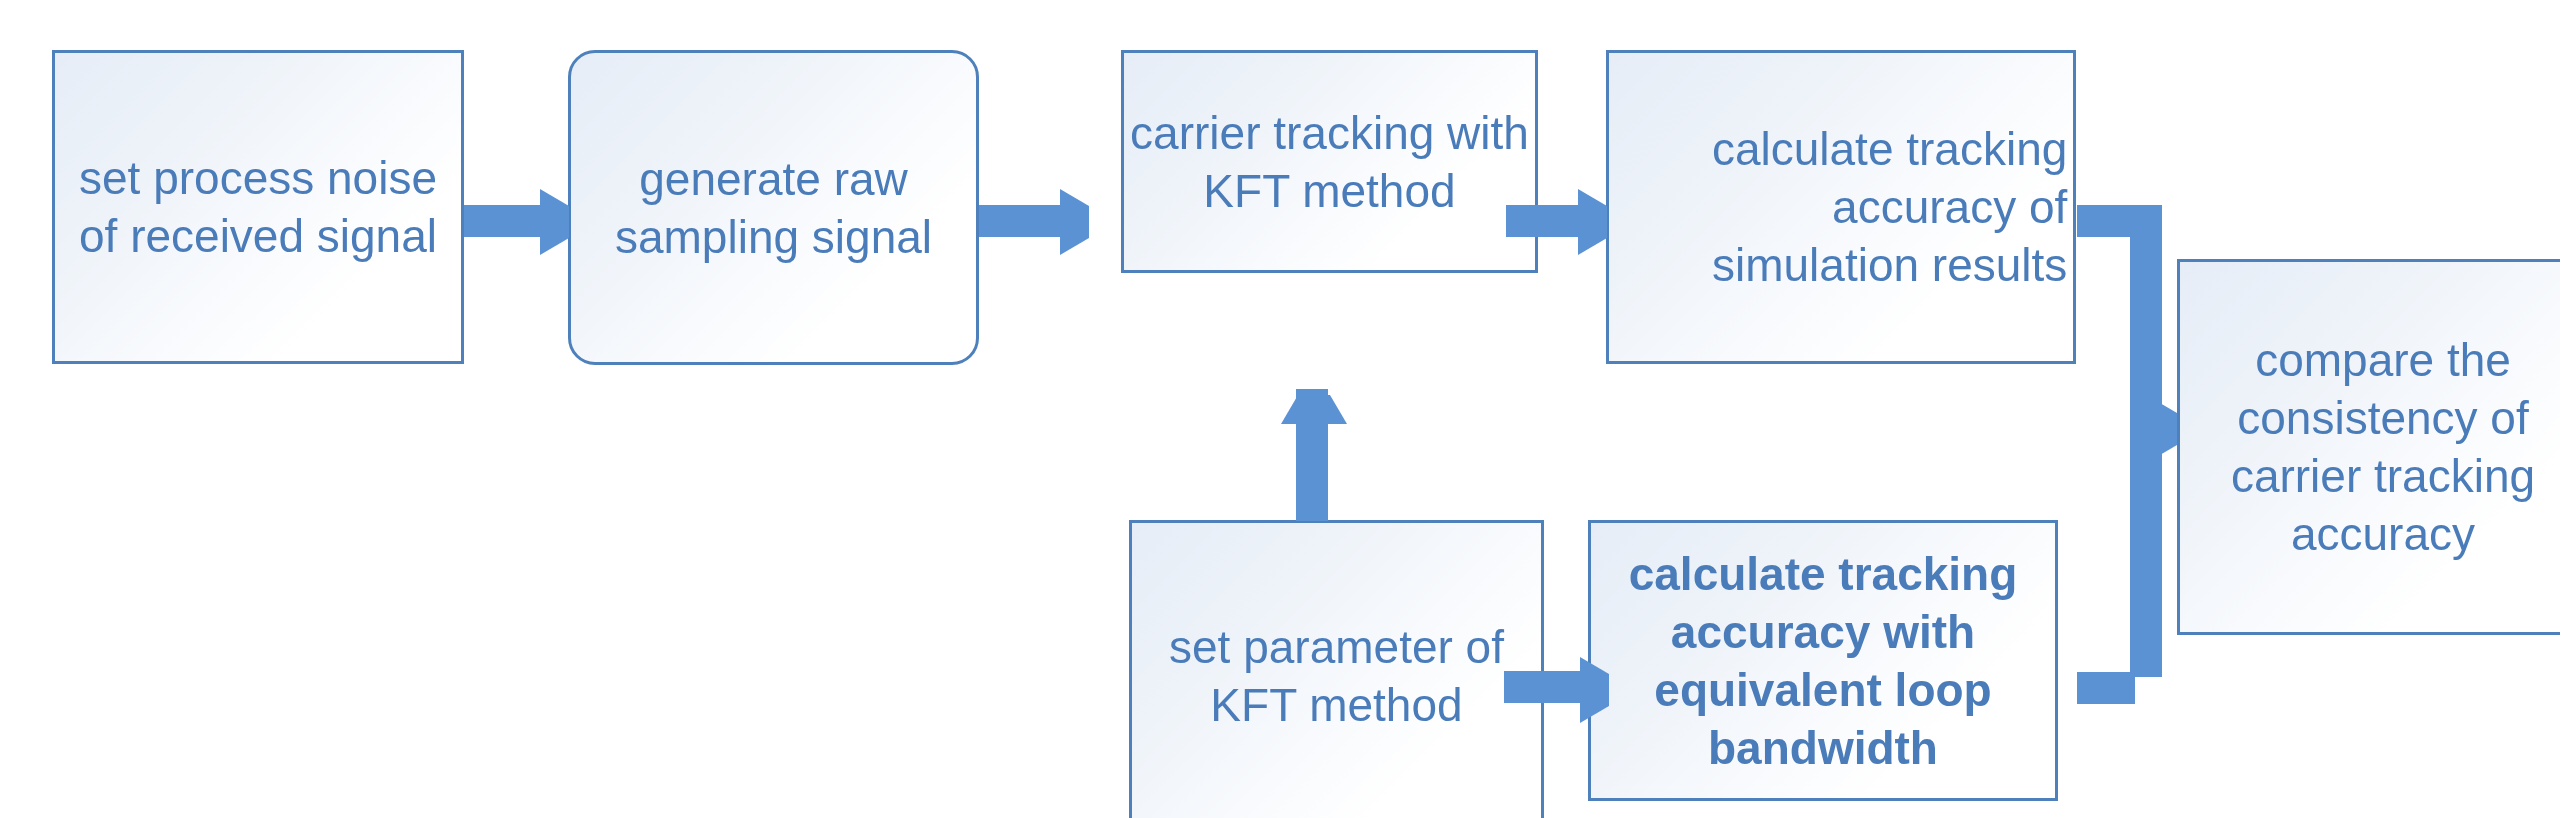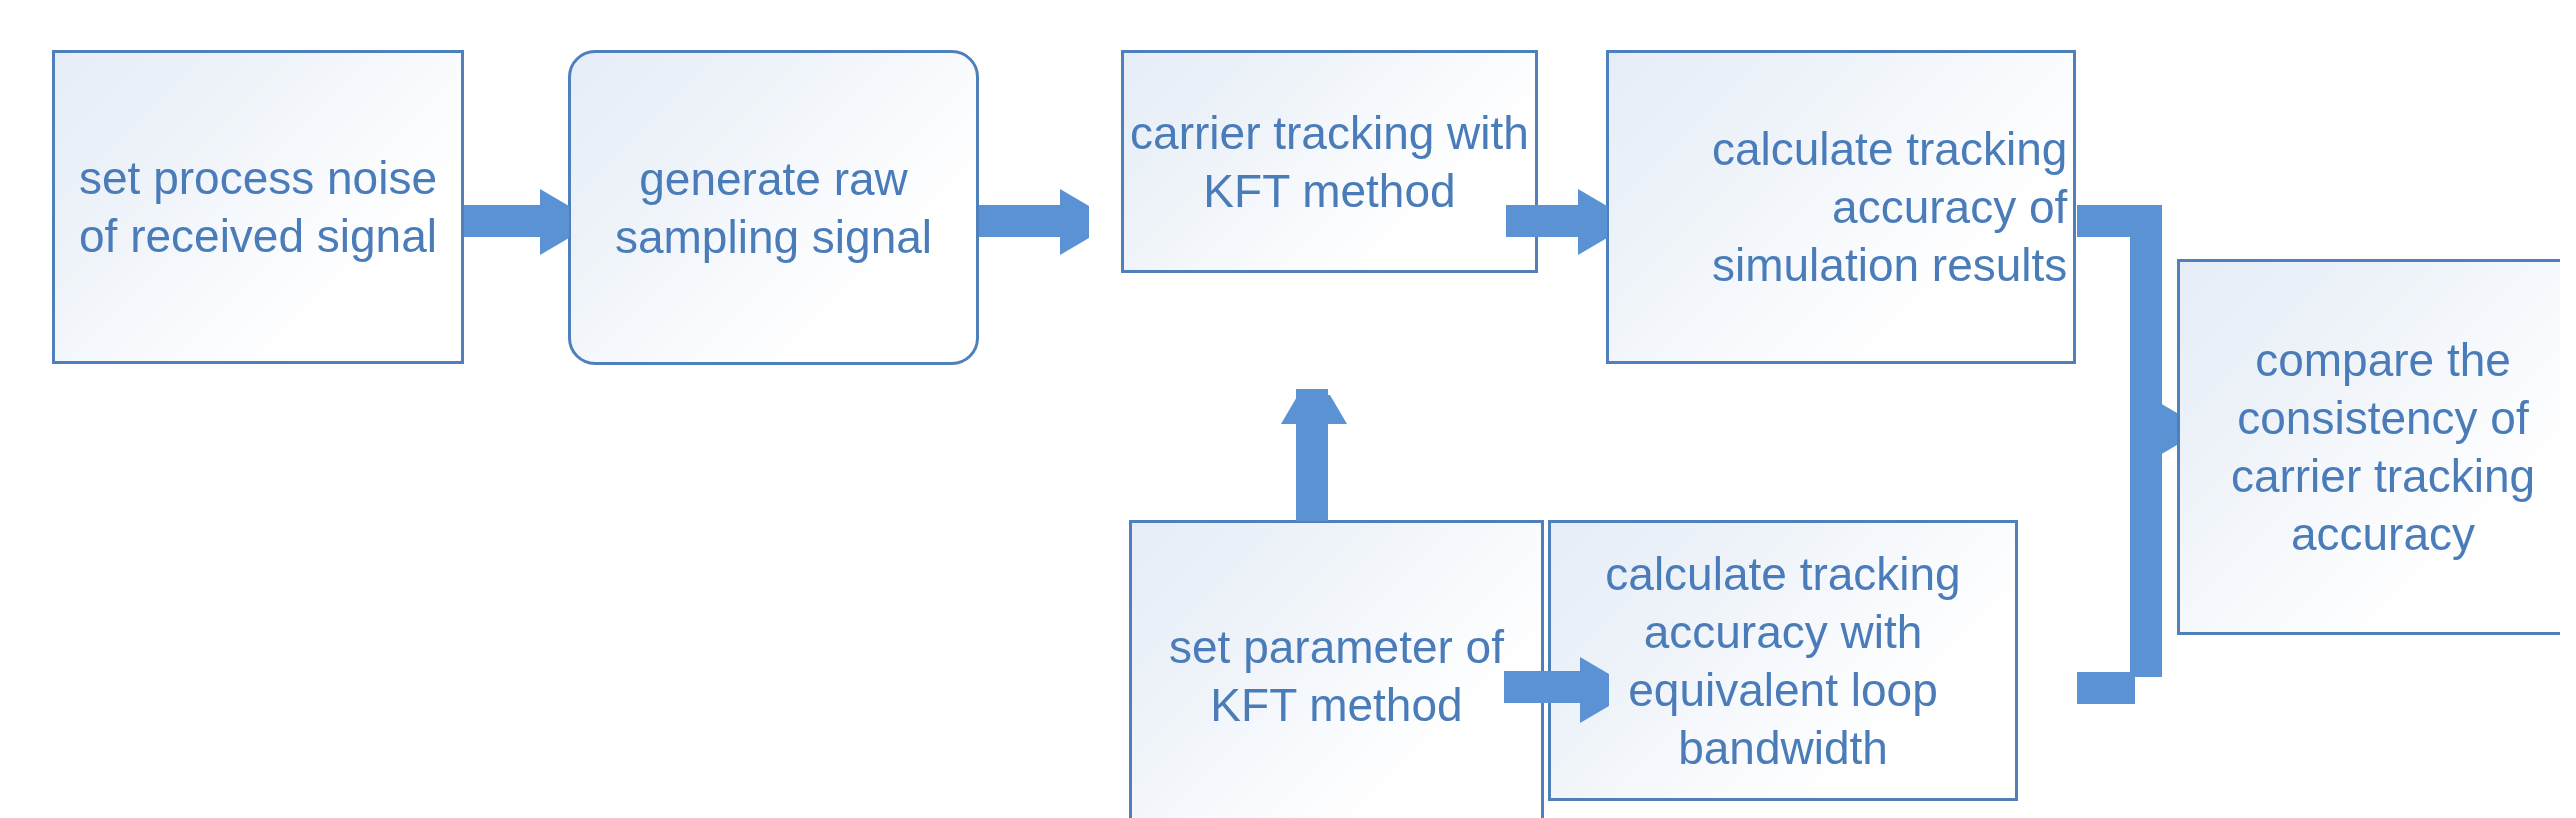--- a/index.html
+++ b/index.html
@@ -48,21 +48,21 @@
     border-bottom:29px solid var(--arrow-color);
     border-left:17px solid transparent;
     border-right:17px solid transparent;
   }
   
   #n-set-process-noise { left:20px;   top:18px;  width:412px; height:314px; }
   #n-generate-raw      { left:536px;  top:18px;  width:411px; height:315px;border-radius:27px; }
   #n-carrier-tracking  { left:1089px; top:18px;  width:417px; height:223px; }
   #n-calc-simulation   { left:1574px; top:18px;  width:470px; height:314px;text-align:right; }
   #n-set-parameter     { left:1097px; top:488px; width:415px; height:311px; }
-  #n-calc-equivalent   { left:1516px; top:488px; width:470px; height:281px; }
+  #n-calc-equivalent   { left:1556px; top:488px; width:470px; height:281px;font-weight:bold; }
   #n-compare           { left:2145px; top:227px; width:412px; height:376px; }
 </style>
 </head>
 <body>
 
 <div class="canvas">
 
   <div class="node" id="n-set-process-noise">set process noise of received signal</div>
 
   <div class="node" id="n-generate-raw">generate raw sampling signal</div>

